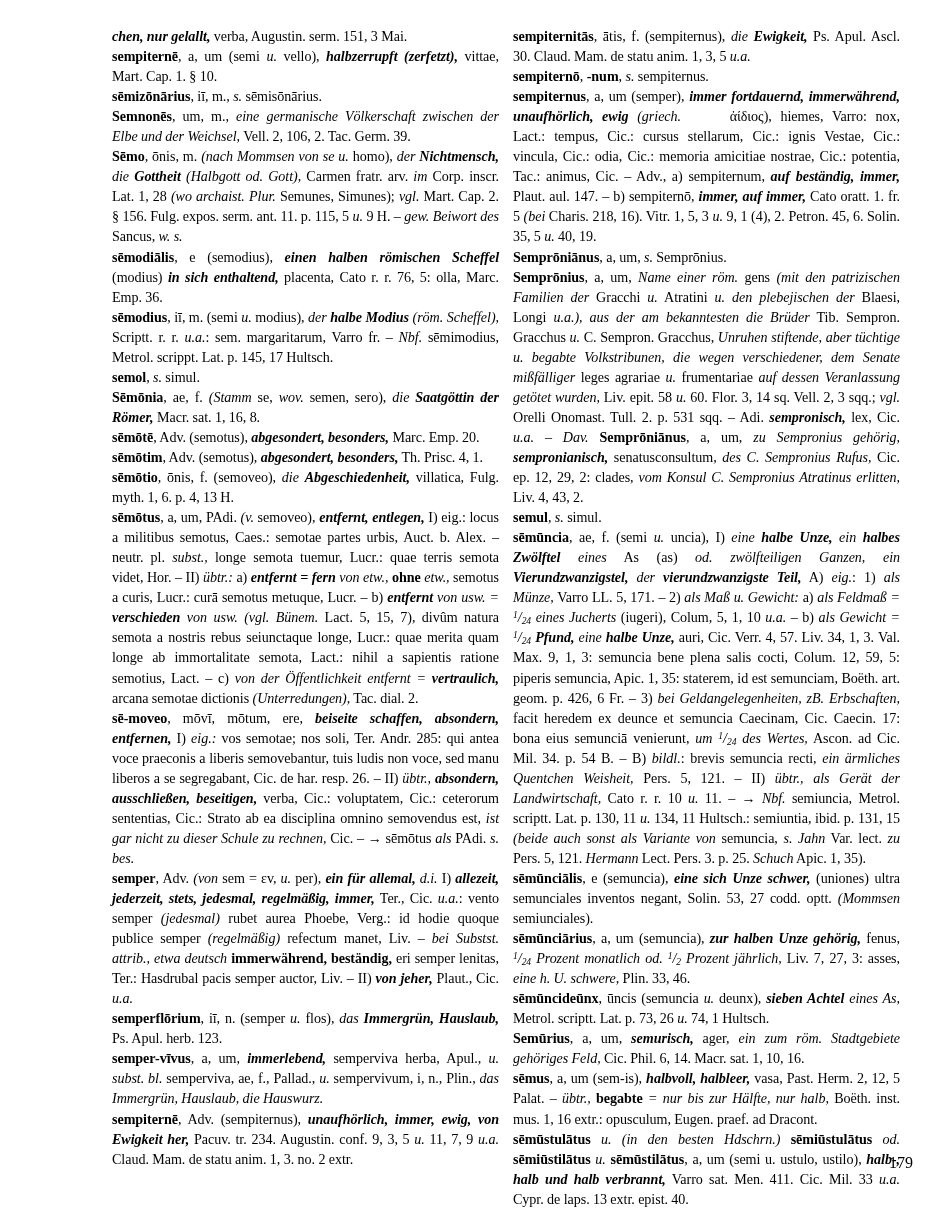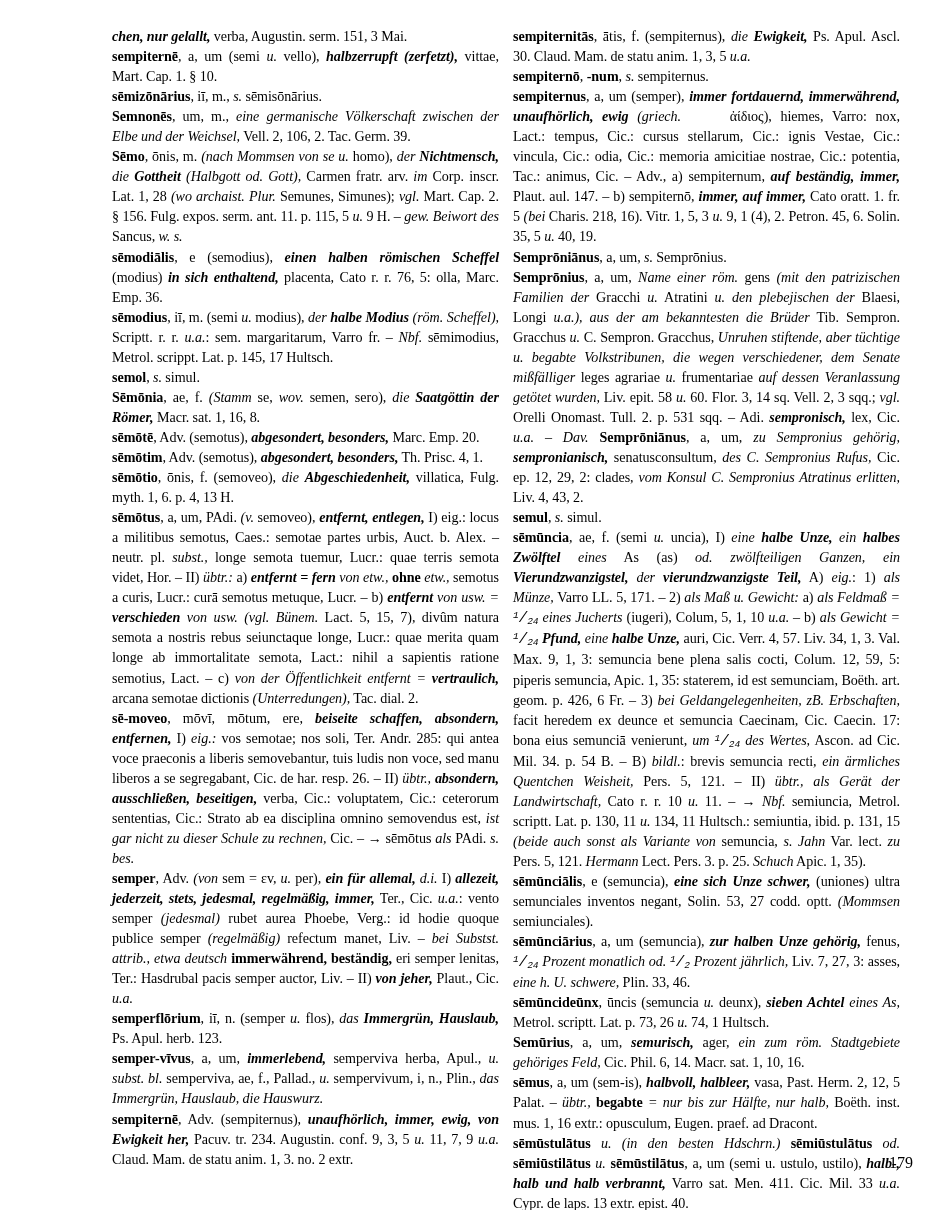--- a/index.html
+++ b/index.html
@@ -54,21 +54,20 @@
   b, .hw {
     font-weight: bold;
   }
   i, .it { font-style: italic; }
 
   .frac {
     display: inline-block;
     font-style: italic;
     white-space: nowrap;
     vertical-align: baseline;
-    font-family: Liberation Mono, monospace;
   }
   .frac sup, .frac sub {
     font-size: 0.68em;
     font-style: italic;
     line-height: 0;
   }
   .frac sup { vertical-align: 0.45em; }
   .frac sub { vertical-align: -0.18em; }
 
   .greek { font-style: normal; margin-left: 40px; }

